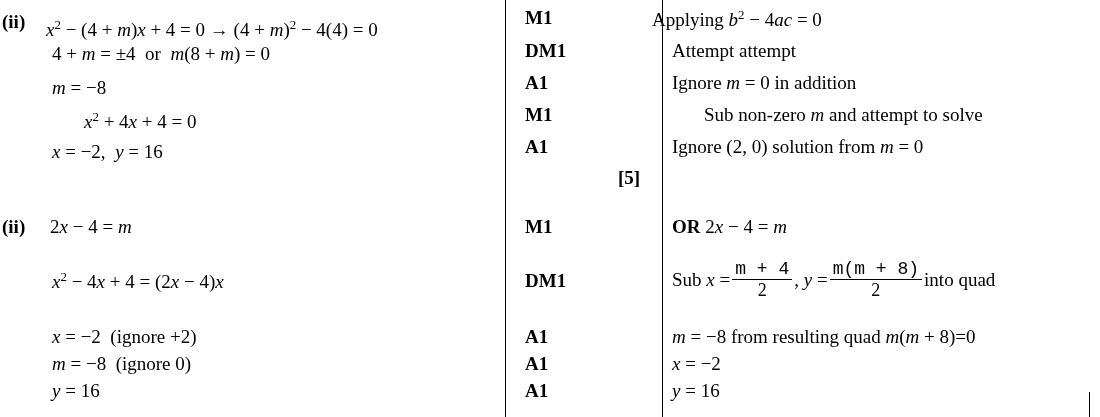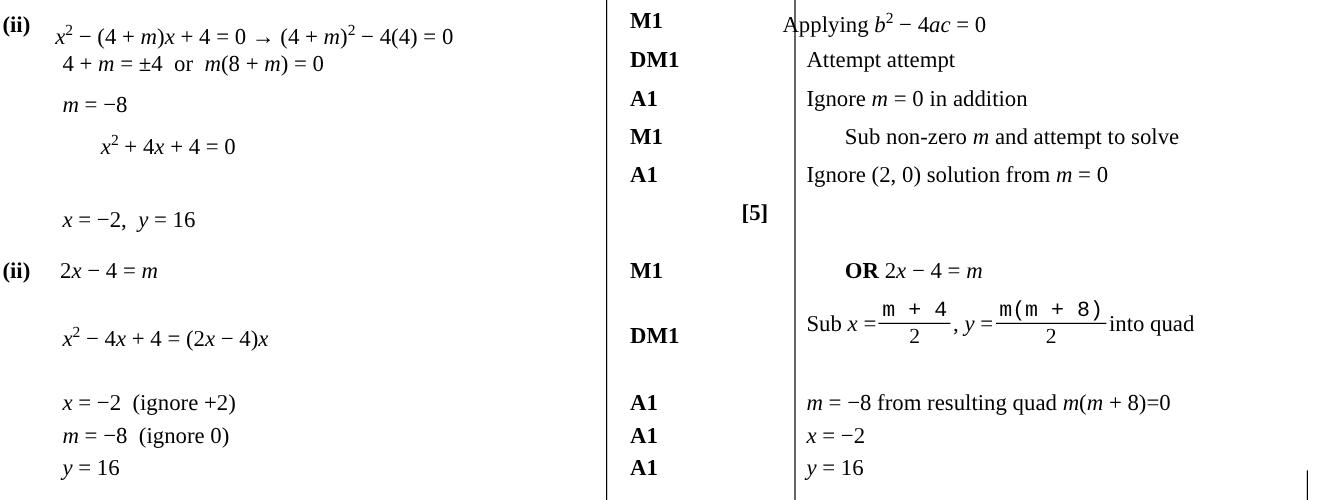--- a/index.html
+++ b/index.html
@@ -97,21 +97,21 @@
   </div>
   <div class="t" style="left:52px; top:44px;text-align:center;">
     4 + <span class="it">m</span> = ±4&nbsp; or&nbsp; <span class="it">m</span>(8 + <span class="it">m</span>) = 0
   </div>
   <div class="t" style="left:52px; top:78px;">
     <span class="it">m</span> = −8
   </div>
   <div class="t" style="left:52px; top:110px;margin-left:32px;">
     <span class="it">x</span><sup class="exp">2</sup> + 4<span class="it">x</span> + 4 = 0
   </div>
-  <div class="t" style="left:52px; top:142px;margin-top:32px;">
+  <div class="t" style="left:52px; top:142px;">
     <span class="it">x</span> = −2,&nbsp; <span class="it">y</span> = 16
   </div>
 
   <div class="t mark" style="left:525px; top:8px;">M1</div>
   <div class="t mark" style="left:525px; top:41px;">DM1</div>
   <div class="t mark" style="left:525px; top:73px;">A1</div>
   <div class="t mark" style="left:525px; top:105px;">M1</div>
   <div class="t mark" style="left:525px; top:137px;">A1</div>
   <div class="t mark" style="left:618px; top:168px;">[5]</div>
 
@@ -146,26 +146,26 @@
   <div class="t" style="left:52px; top:381px;">
     <span class="it">y</span> = 16
   </div>
 
   <div class="t mark" style="left:525px; top:217px;">M1</div>
   <div class="t mark" style="left:525px; top:271px;">DM1</div>
   <div class="t mark" style="left:525px; top:327px;">A1</div>
   <div class="t mark" style="left:525px; top:354px;">A1</div>
   <div class="t mark" style="left:525px; top:381px;">A1</div>
 
-  <div class="t" style="left:704px; top:217px;font-family:Liberation Serif, serif;">
+  <div class="t" style="left:672px; top:217px;font-family:Liberation Serif, serif;">
     <span class="bold">OR</span>
     2<span class="it">x</span> − 4 = <span class="it">m</span>
   </div>
 
-  <div class="t" style="left:672px; top:251px;">
+  <div class="t" style="left:672px; top:261px;">
     <span>Sub</span>
     <span class="nowrap"><span class="it">x</span> =</span><span class="frac"><span class="num">m + 4</span><span class="den">2</span></span><span class="nowrap">, <span class="it">y</span> =</span><span class="frac"><span class="num">m(m + 8)</span><span class="den">2</span></span><span>into quad</span>
   </div>
 
   <div class="t" style="left:672px; top:327px;">
     <span class="it">m</span> = −8 from resulting quad <span class="it">m</span>(<span class="it">m</span> + 8)=0
   </div>
   <div class="t" style="left:672px; top:354px;">
     <span class="it">x</span> = −2
   </div>

